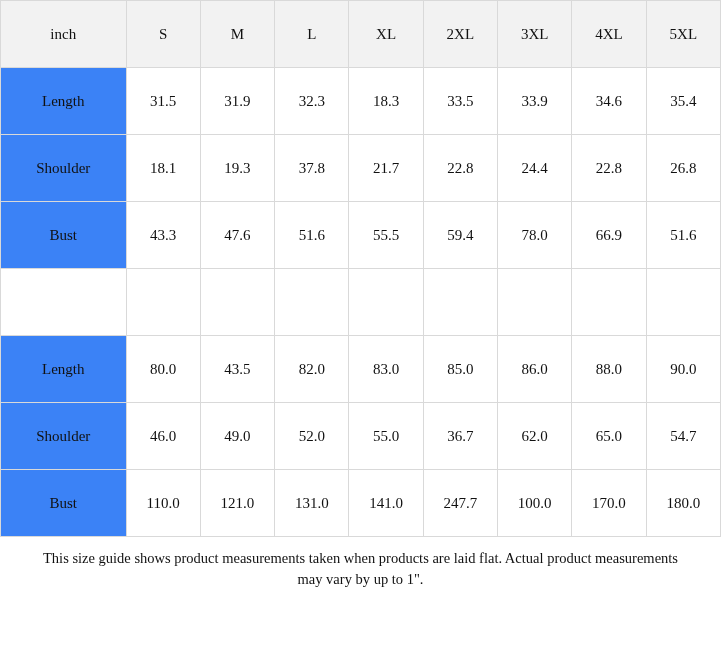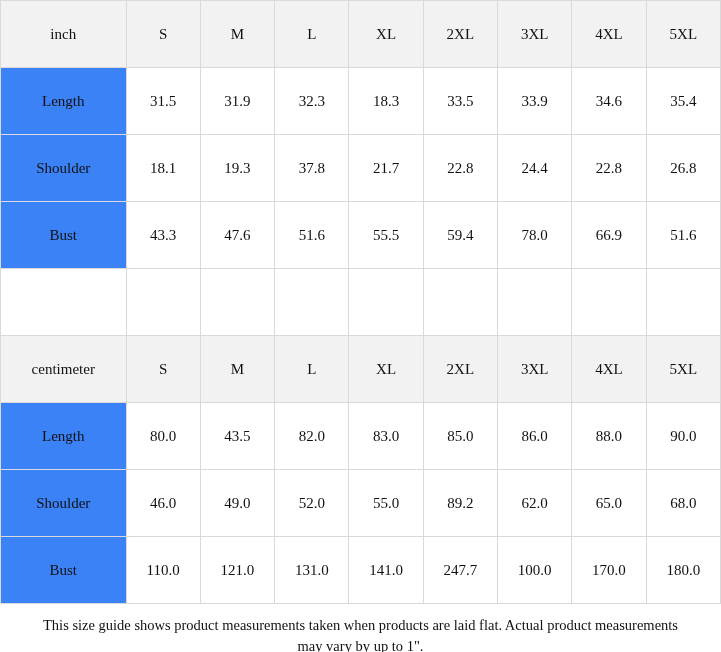--- a/index.html
+++ b/index.html
@@ -137,54 +137,43 @@
         <td class="spacer-cell"></td>
         <td class="spacer-cell"></td>
         <td class="spacer-cell"></td>
         <td class="spacer-cell"></td>
         <td class="spacer-cell"></td>
         <td class="spacer-cell"></td>
         <td class="spacer-cell"></td>
         <td class="spacer-cell"></td>
       </tr>
 
-      <tr>
-        <td class="head-cell">centimeter</td>
-        <td class="head-cell">S</td>
-        <td class="head-cell">M</td>
-        <td class="head-cell">L</td>
-        <td class="head-cell">XL</td>
-        <td class="head-cell">2XL</td>
-        <td class="head-cell">3XL</td>
-        <td class="head-cell">4XL</td>
-        <td class="head-cell">5XL</td>
-      </tr>
 
       <tr>
         <td class="row-label">Length</td>
         <td>80.0</td>
         <td>43.5</td>
         <td>82.0</td>
         <td>83.0</td>
         <td>85.0</td>
         <td>86.0</td>
         <td>88.0</td>
         <td>90.0</td>
       </tr>
 
       <tr>
         <td class="row-label">Shoulder</td>
         <td>46.0</td>
         <td>49.0</td>
         <td>52.0</td>
         <td>55.0</td>
-        <td>89.2</td>
+        <td>36.7</td>
         <td>62.0</td>
         <td>65.0</td>
-        <td>68.0</td>
+        <td>54.7</td>
       </tr>
 
       <tr>
         <td class="row-label">Bust</td>
         <td>110.0</td>
         <td>121.0</td>
         <td>131.0</td>
         <td>141.0</td>
         <td>247.7</td>
         <td>100.0</td>

